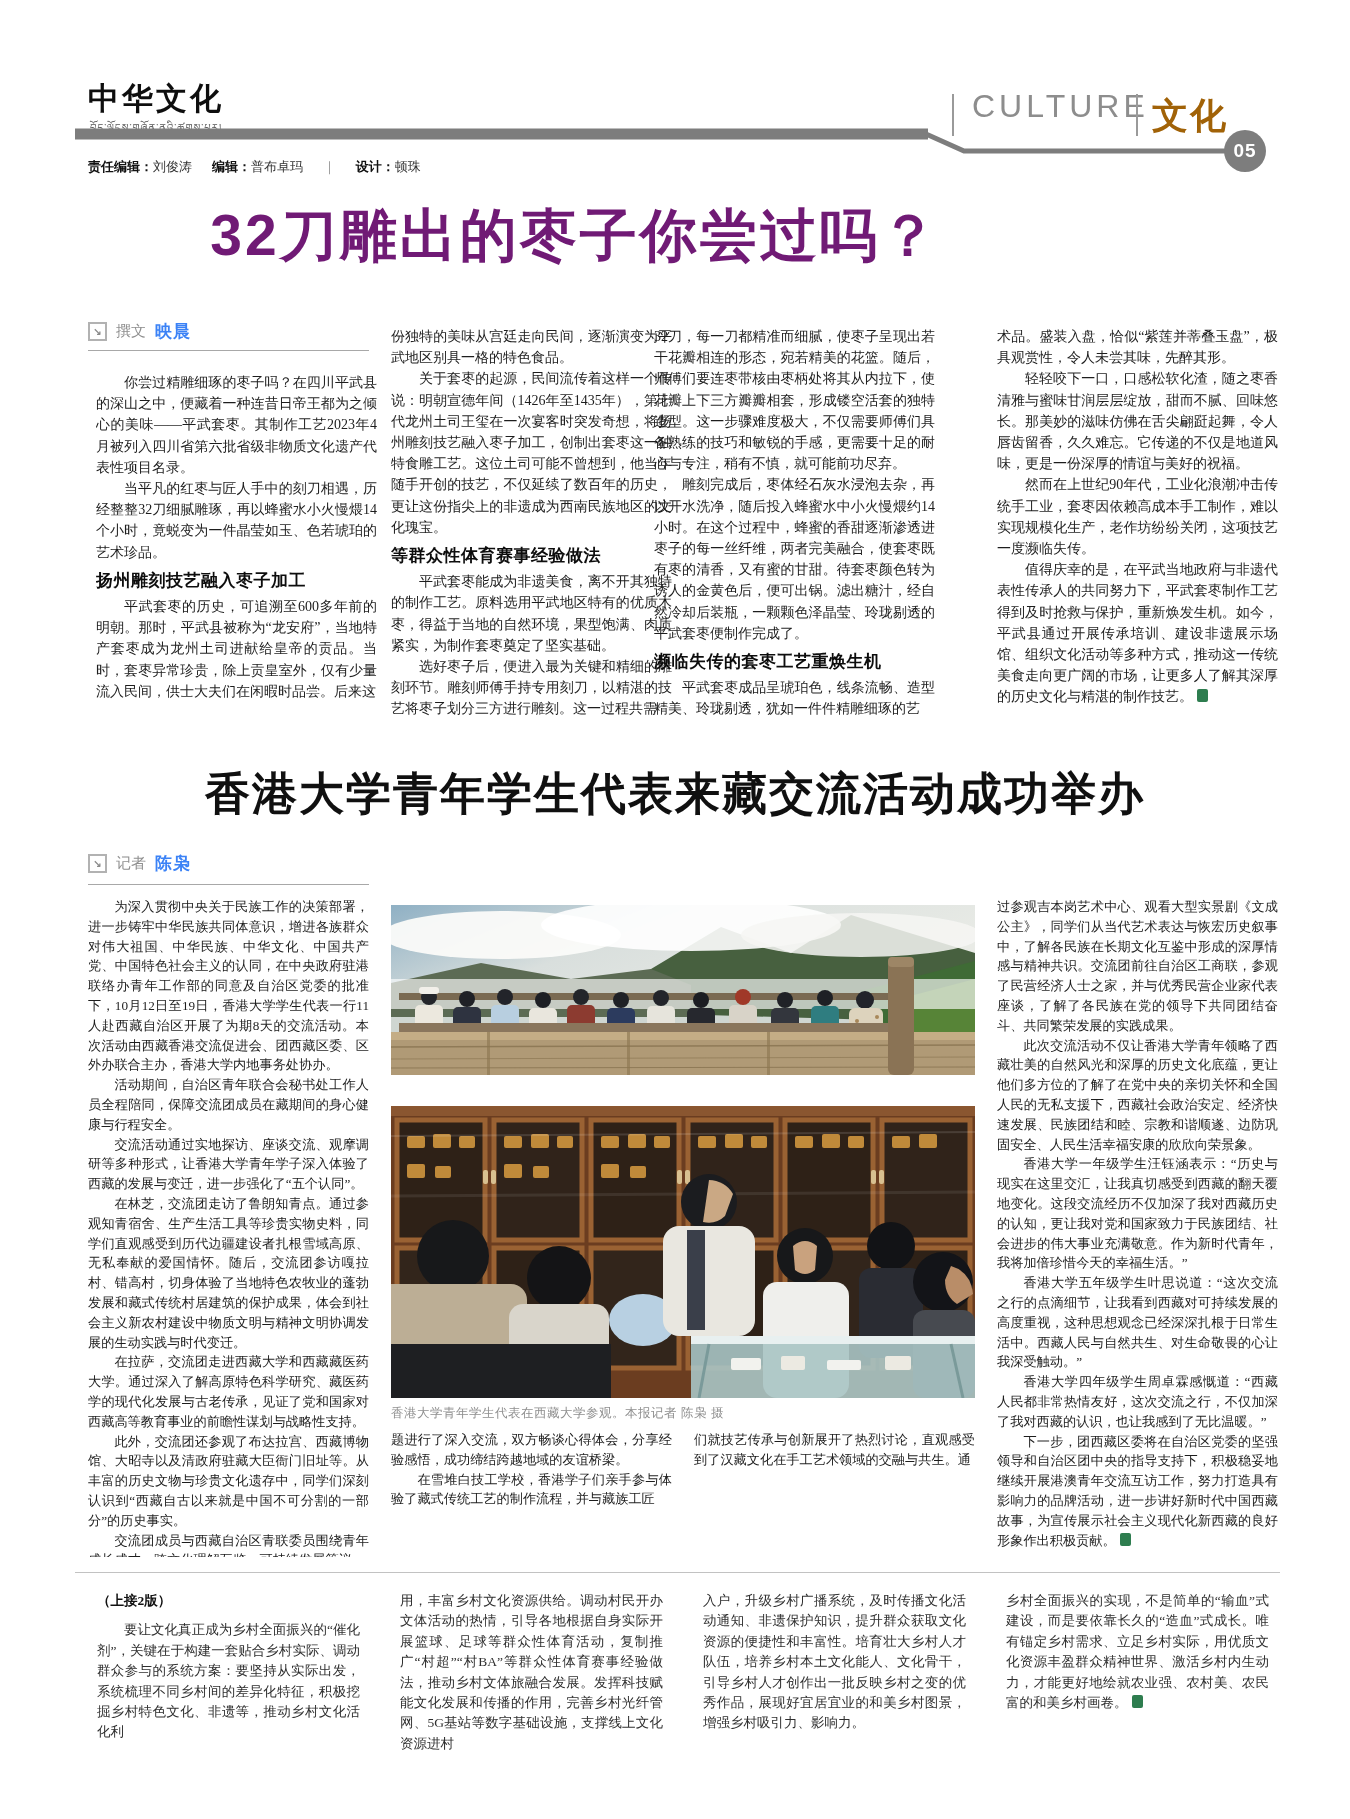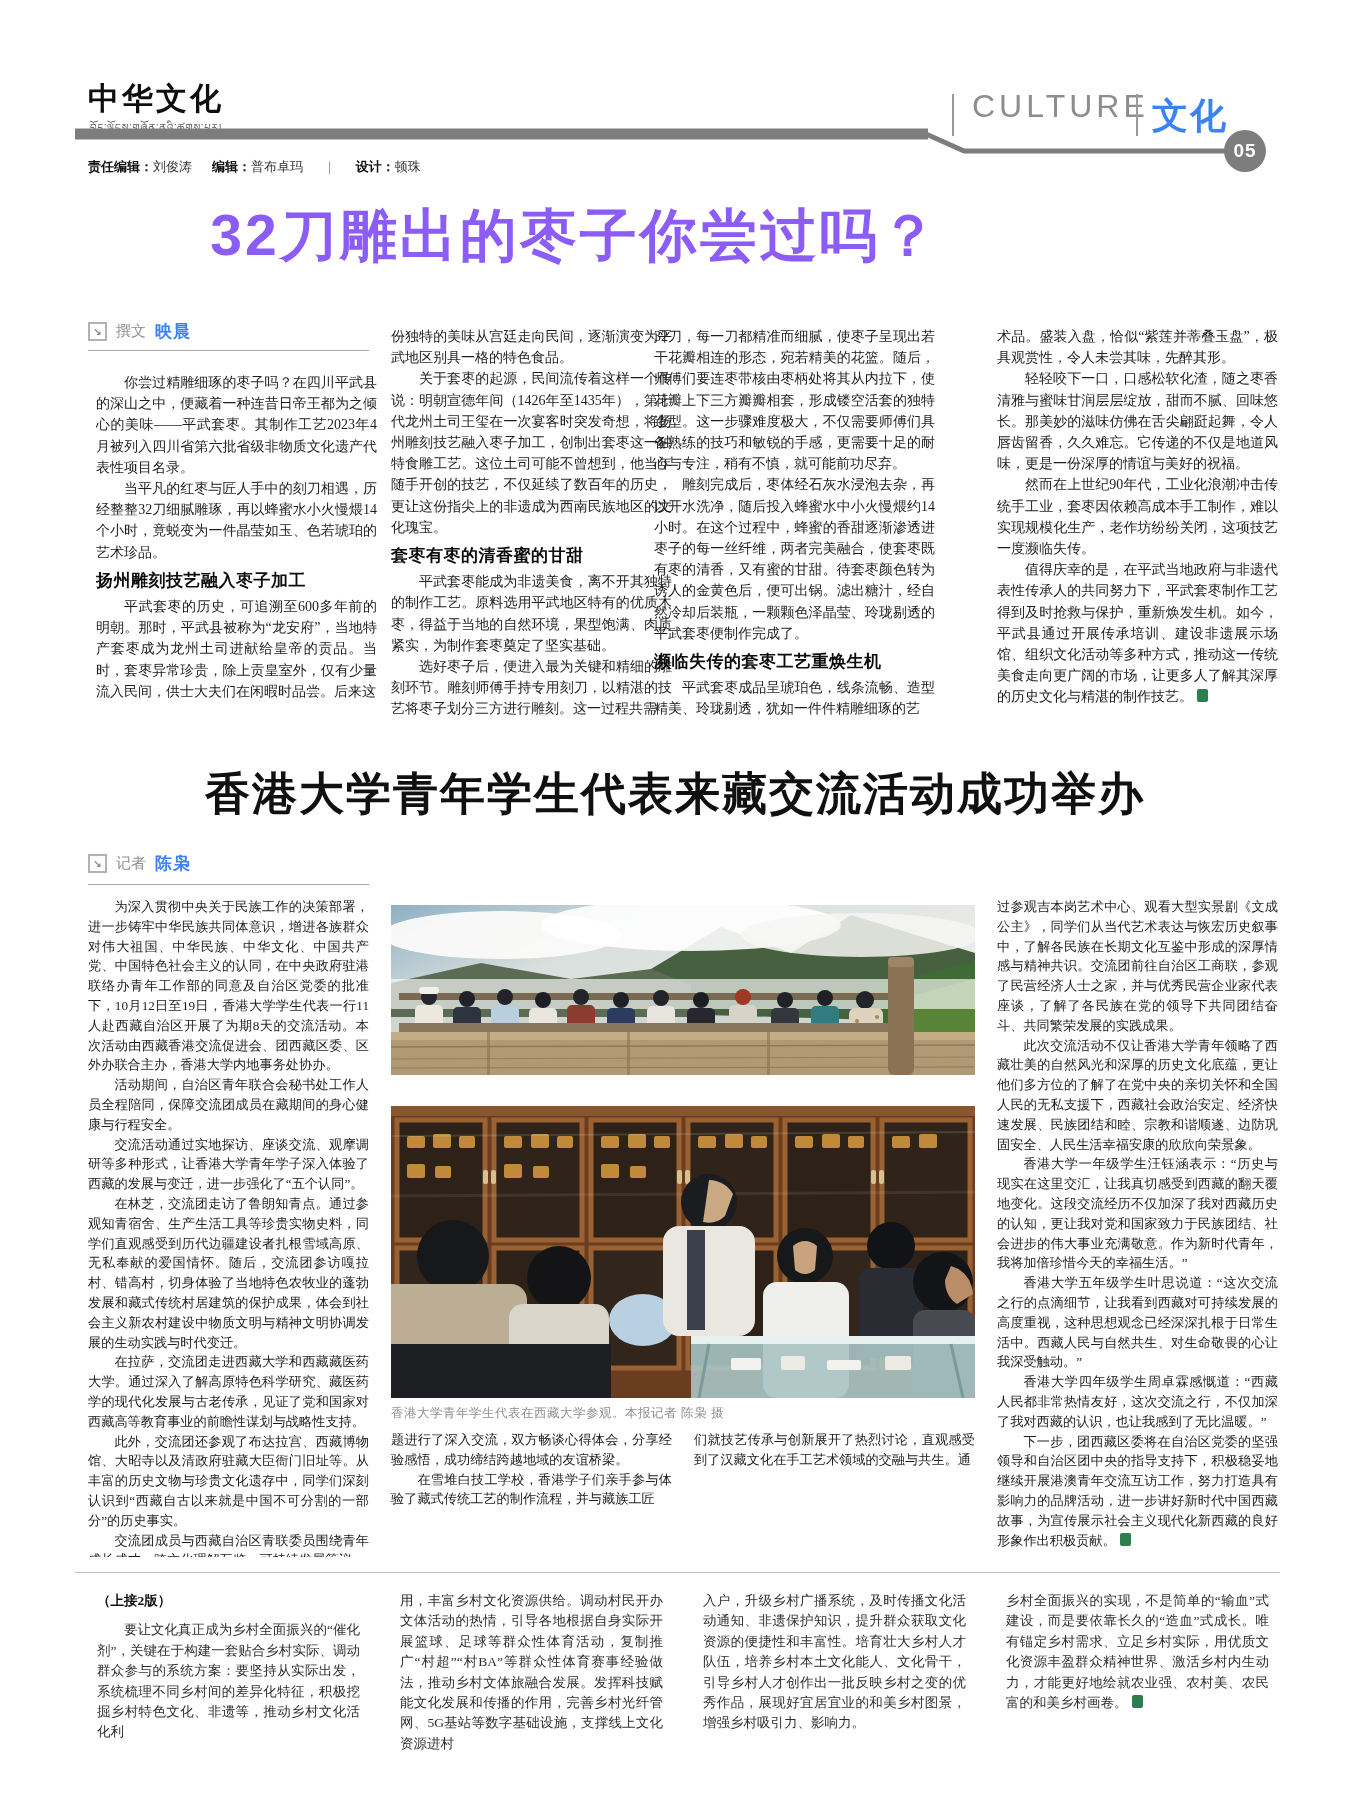--- a/index.html
+++ b/index.html
@@ -12,31 +12,31 @@
   .mh-tib{position:absolute;left:90px;top:116px;font-size:10px;color:#555;letter-spacing:1px;}
   .mh-staff{position:absolute;left:88px;top:158px;font-family:"Liberation Sans",sans-serif;
             font-size:13px;color:#222;}
   .mh-staff b{font-weight:bold;color:#111;}
   .mh-staff span.nm{color:#333;margin-right:20px;font-weight:normal;}
   .mh-staff span.sep{color:#888;margin-right:20px;}
   .mh-rulewrap{position:absolute;left:0;top:0;width:1350px;height:200px;pointer-events:none;}
   .section-en{position:absolute;left:972px;top:88px;font-family:"Liberation Sans",sans-serif;
               font-size:32px;color:#8d8d8d;letter-spacing:4px;}
   .section-zh{position:absolute;left:1152px;top:92px;font-family:"Liberation Sans",sans-serif;
-              font-size:36px;font-weight:bold;color:#3b82f6;letter-spacing:2px;}
+              font-size:36px;font-weight:bold;color:#a16207;letter-spacing:2px;}
   .vsep{position:absolute;width:2px;background:#9a9a9a;top:94px;height:42px;}
   .vsep1{left:952px;} .vsep2{left:1136px;}
   .page-badge{position:absolute;left:1224px;top:130px;width:42px;height:42px;border-radius:50%;
               background:#7d7d7d;color:#fff;display:flex;align-items:center;justify-content:center;
               font-family:"Liberation Sans",sans-serif;font-weight:bold;font-size:19px;letter-spacing:1px;}
 
   
   .a1-headline{position:absolute;left:0;top:198px;width:1150px;text-align:center;
                font-family:"Liberation Sans",sans-serif;font-weight:900;font-size:57px;
-               color:#8b5cf6;letter-spacing:3px;}
+               color:#701a75;letter-spacing:3px;}
   .byline{position:absolute;display:flex;align-items:center;gap:9px;
           font-family:"Liberation Sans",sans-serif;}
   .b-icon{width:15px;height:15px;border:2px solid #b2b2b2;display:flex;align-items:center;
           justify-content:center;font-size:10px;color:#8a8a8a;font-weight:bold;line-height:1;}
   .byline .lbl{color:#8f8f8f;font-size:15px;}
   .byline .nm{color:#3b82f6;font-size:17px;font-weight:bold;letter-spacing:1px;}
   .b-rule{position:absolute;height:1px;background:#a8a8a8;width:281px;}
 
   .col{position:absolute;width:281px;font-size:14px;line-height:21.2px;text-align:justify;
        text-justify:inter-character;color:#1d1d1d;overflow:hidden;}
@@ -99,21 +99,21 @@
   <div class="col" style="left:88px;top:372px;height:346px;margin-left:8px;">
     <p>你尝过精雕细琢的枣子吗？在四川平武县的深山之中，便藏着一种连昔日帝王都为之倾心的美味——平武套枣。其制作工艺2023年4月被列入四川省第六批省级非物质文化遗产代表性项目名录。</p>
     <p>当平凡的红枣与匠人手中的刻刀相遇，历经整整32刀细腻雕琢，再以蜂蜜水小火慢煨14个小时，竟蜕变为一件晶莹如玉、色若琥珀的艺术珍品。</p>
     <div class="subhead">扬州雕刻技艺融入枣子加工</div>
     <p>平武套枣的历史，可追溯至600多年前的明朝。那时，平武县被称为“龙安府”，当地特产套枣成为龙州土司进献给皇帝的贡品。当时，套枣异常珍贵，除上贡皇室外，仅有少量流入民间，供士大夫们在闲暇时品尝。后来这</p>
   </div>
 
   <div class="col" style="left:391px;top:326px;height:392px;">
     <p class="noind">份独特的美味从宫廷走向民间，逐渐演变为平武地区别具一格的特色食品。</p>
     <p>关于套枣的起源，民间流传着这样一个传说：明朝宣德年间（1426年至1435年），第十代龙州土司王玺在一次宴客时突发奇想，将扬州雕刻技艺融入枣子加工，创制出套枣这一独特食雕工艺。这位土司可能不曾想到，他当年随手开创的技艺，不仅延续了数百年的历史，更让这份指尖上的非遗成为西南民族地区的文化瑰宝。</p>
-    <div class="subhead">套枣有枣的清香蜜的甘甜</div>
+    <div class="subhead">等群众性体育赛事经验做法</div>
     <p>平武套枣能成为非遗美食，离不开其独特的制作工艺。原料选用平武地区特有的优质木枣，得益于当地的自然环境，果型饱满、肉质紧实，为制作套枣奠定了坚实基础。</p>
     <p>选好枣子后，便进入最为关键和精细的雕刻环节。雕刻师傅手持专用刻刀，以精湛的技艺将枣子划分三方进行雕刻。这一过程共需</p>
   </div>
 
   <div class="col" style="left:654px;top:326px;height:392px;">
     <p class="noind">32刀，每一刀都精准而细腻，使枣子呈现出若干花瓣相连的形态，宛若精美的花篮。随后，师傅们要连枣带核由枣柄处将其从内拉下，使花瓣上下三方瓣瓣相套，形成镂空活套的独特造型。这一步骤难度极大，不仅需要师傅们具备熟练的技巧和敏锐的手感，更需要十足的耐心与专注，稍有不慎，就可能前功尽弃。</p>
     <p>雕刻完成后，枣体经石灰水浸泡去杂，再以开水洗净，随后投入蜂蜜水中小火慢煨约14小时。在这个过程中，蜂蜜的香甜逐渐渗透进枣子的每一丝纤维，两者完美融合，使套枣既有枣的清香，又有蜜的甘甜。待套枣颜色转为诱人的金黄色后，便可出锅。滤出糖汁，经自然冷却后装瓶，一颗颗色泽晶莹、玲珑剔透的平武套枣便制作完成了。</p>
     <div class="subhead">濒临失传的套枣工艺重焕生机</div>
     <p>平武套枣成品呈琥珀色，线条流畅、造型精美、玲珑剔透，犹如一件件精雕细琢的艺</p>
   </div>

